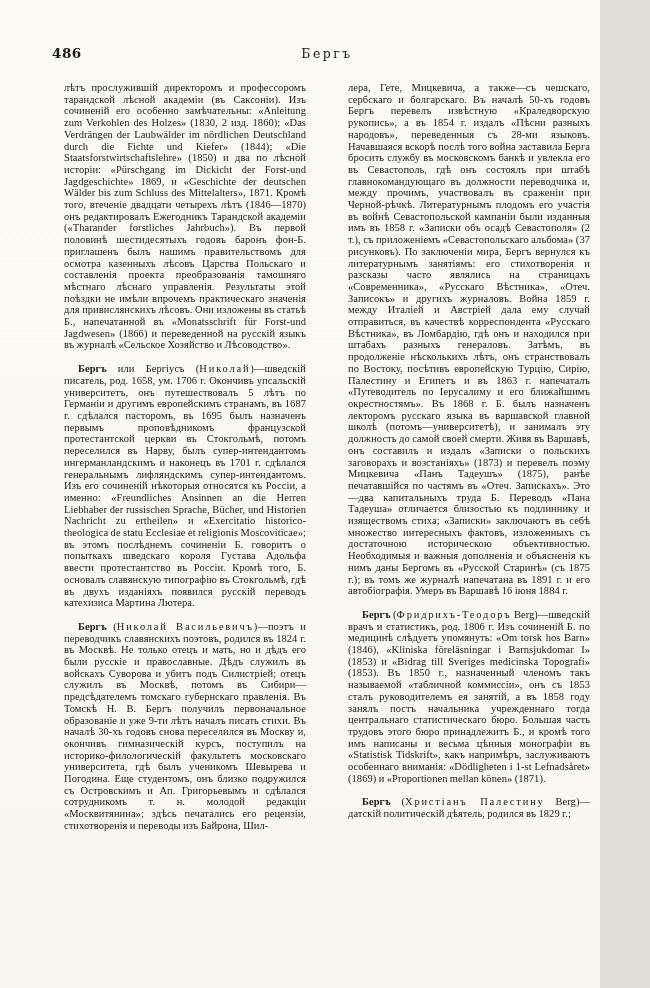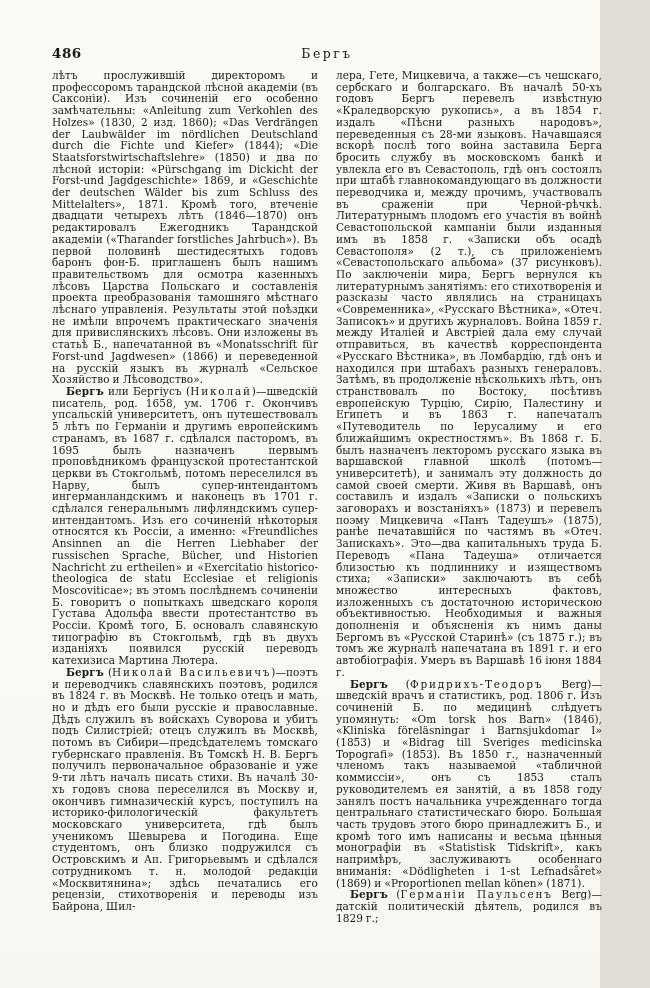--- a/index.html
+++ b/index.html
@@ -24,21 +24,21 @@
   }
   .columns {
     position: absolute; top: 70px; left: 52px; width: 550px; height: 910px;
     display: flex; gap: 18px; overflow: hidden;
   }
   .col {
     width: 266px; height: 100%; overflow: hidden;
     text-align: justify; font-size: 10.5px; line-height: 11.7px;
     letter-spacing: .05px; word-spacing: -0.3px;
   }
-  p.para { margin: 0; padding: 0; }
+  p.para { margin: 12px; padding: 0; font-family: Liberation Serif, serif; }
   p.para.indent { text-indent: 14px; }
   .seg-plain { font-weight: normal; }
   .seg-bold { font-weight: bold; }
   .seg-spaced { letter-spacing: 1.8px; }
 </style>
 </head>
 <body>
 
 <div class="page">
   <div class="running-head">
@@ -47,16 +47,16 @@
   </div>
   <div class="columns">
     <div class="col">
         <p class="para"><span class="seg-plain">лѣтъ прослужившій директоромъ и профессоромъ тарандской лѣсной академіи (въ Саксоніи). Изъ сочиненій его особенно замѣчательны: «Anleitung zum Verkohlen des Holzes» (1830, 2 изд. 1860); «Das Verdrängen der Laubwälder im nördlichen Deutschland durch die Fichte und Kiefer» (1844); «Die Staatsforstwirtschaftslehre» (1850) и два по лѣсной исторіи: «Pürschgang im Dickicht der Forst-und Jagdgeschichte» 1869, и «Geschichte der deutschen Wälder bis zum Schluss des Mittelalters», 1871. Кромѣ того, втеченіе двадцати четырехъ лѣтъ (1846—1870) онъ редактировалъ Ежегодникъ Тарандской академіи («Tharander forstliches Jahrbuch»). Въ первой половинѣ шестидесятыхъ годовъ баронъ фон-Б. приглашенъ былъ нашимъ правительствомъ для осмотра казенныхъ лѣсовъ Царства Польскаго и составленія проекта преобразованія тамошняго мѣстнаго лѣснаго управленія. Результаты этой поѣздки не имѣли впрочемъ практическаго значенія для привислянскихъ лѣсовъ. Они изложены въ статьѣ Б., напечатанной въ «Monatsschrift für Forst-und Jagdwesen» (1866) и переведенной на русскій языкъ въ журналѣ «Сельское Хозяйство и Лѣсоводство».</span></p>
         <p class="para indent"><span class="seg-bold">Бергъ</span><span class="seg-plain"> или Бергіусъ (</span><span class="seg-spaced">Николай</span><span class="seg-plain">)—шведскій писатель, род. 1658, ум. 1706 г. Окончивъ упсальскій университетъ, онъ путешествовалъ 5 лѣтъ по Германіи и другимъ европейскимъ странамъ, въ 1687 г. сдѣлался пасторомъ, въ 1695 былъ назначенъ первымъ проповѣдникомъ французской протестантской церкви въ Стокгольмѣ, потомъ переселился въ Нарву, былъ супер-интендантомъ ингерманландскимъ и наконецъ въ 1701 г. сдѣлался генеральнымъ лифляндскимъ супер-интендантомъ. Изъ его сочиненій нѣкоторыя относятся къ Россіи, а именно: «Freundliches Ansinnen an die Herren Liebhaber der russischen Sprache, Bücher, und Historien Nachricht zu ertheilen» и «Exercitatio historico-theologica de statu Ecclesiae et religionis Moscoviticae»; въ этомъ послѣднемъ сочиненіи Б. говоритъ о попыткахъ шведскаго короля Густава Адольфа ввести протестантство въ Россіи. Кромѣ того, Б. основалъ славянскую типографію въ Стокгольмѣ, гдѣ въ двухъ изданіяхъ появился русскій переводъ катехизиса Мартина Лютера.</span></p>
         <p class="para indent"><span class="seg-bold">Бергъ</span><span class="seg-plain"> (</span><span class="seg-spaced">Николай Васильевичъ</span><span class="seg-plain">)—поэтъ и переводчикъ славянскихъ поэтовъ, родился въ 1824 г. въ Москвѣ. Не только отецъ и мать, но и дѣдъ его были русскіе и православные. Дѣдъ служилъ въ войскахъ Суворова и убитъ подъ Силистріей; отецъ служилъ въ Москвѣ, потомъ въ Сибири—предсѣдателемъ томскаго губернскаго правленія. Въ Томскѣ Н. В. Бергъ получилъ первоначальное образованіе и уже 9-ти лѣтъ началъ писать стихи. Въ началѣ 30-хъ годовъ снова переселился въ Москву и, окончивъ гимназическій курсъ, поступилъ на историко-филологическій факультетъ московскаго университета, гдѣ былъ ученикомъ Шевырева и Погодина. Еще студентомъ, онъ близко подружился съ Островскимъ и Ап. Григорьевымъ и сдѣлался сотрудникомъ т. н. молодой редакціи «Москвитянина»; здѣсь печатались его рецензіи, стихотворенія и переводы изъ Байрона, Шил-</span></p>
       </div>
     <div class="col">
         <p class="para"><span class="seg-plain">лера, Гете, Мицкевича, а также—съ чешскаго, сербскаго и болгарскаго. Въ началѣ 50-хъ годовъ Бергъ перевелъ извѣстную «Краледворскую рукопись», а въ 1854 г. издалъ «Пѣсни разныхъ народовъ», переведенныя съ 28-ми языковъ. Начавшаяся вскорѣ послѣ того война заставила Берга бросить службу въ московскомъ банкѣ и увлекла его въ Севастополь, гдѣ онъ состоялъ при штабѣ главнокомандующаго въ должности переводчика и, между прочимъ, участвовалъ въ сраженіи при Черной-рѣчкѣ. Литературнымъ плодомъ его участія въ войнѣ Севастопольской кампаніи были изданныя имъ въ 1858 г. «Записки объ осадѣ Севастополя» (2 т.), съ приложеніемъ «Севастопольскаго альбома» (37 рисунковъ). По заключеніи мира, Бергъ вернулся къ литературнымъ занятіямъ: его стихотворенія и разсказы часто являлись на страницахъ «Современника», «Русскаго Вѣстника», «Отеч. Записокъ» и другихъ журналовъ. Война 1859 г. между Италіей и Австріей дала ему случай отправиться, въ качествѣ корреспондента «Русскаго Вѣстника», въ Ломбардію, гдѣ онъ и находился при штабахъ разныхъ генераловъ. Затѣмъ, въ продолженіе нѣсколькихъ лѣтъ, онъ странствовалъ по Востоку, посѣтивъ европейскую Турцію, Сирію, Палестину и Египетъ и въ 1863 г. напечаталъ «Путеводитель по Іерусалиму и его ближайшимъ окрестностямъ». Въ 1868 г. Б. былъ назначенъ лекторомъ русскаго языка въ варшавской главной школѣ (потомъ—университетѣ), и занималъ эту должность до самой своей смерти. Живя въ Варшавѣ, онъ составилъ и издалъ «Записки о польскихъ заговорахъ и возстаніяхъ» (1873) и перевелъ поэму Мицкевича «Панъ Тадеушъ» (1875), ранѣе печатавшійся по частямъ въ «Отеч. Запискахъ». Это—два капитальныхъ труда Б. Переводъ «Пана Тадеуша» отличается близостью къ подлиннику и изяществомъ стиха; «Записки» заключаютъ въ себѣ множество интересныхъ фактовъ, изложенныхъ съ достаточною историческою объективностью. Необходимыя и важныя дополненія и объясненія къ нимъ даны Бергомъ въ «Русской Старинѣ» (съ 1875 г.); въ томъ же журналѣ напечатана въ 1891 г. и его автобіографія. Умеръ въ Варшавѣ 16 іюня 1884 г.</span></p>
         <p class="para indent"><span class="seg-bold">Бергъ</span><span class="seg-plain"> (</span><span class="seg-spaced">Фридрихъ-Теодоръ</span><span class="seg-plain"> Berg)—шведскій врачъ и статистикъ, род. 1806 г. Изъ сочиненій Б. по медицинѣ слѣдуетъ упомянуть: «Om torsk hos Barn» (1846), «Kliniska föreläsningar i Barnsjukdomar I» (1853) и «Bidrag till Sveriges medicinska Topografi» (1853). Въ 1850 г., назначенный членомъ такъ называемой «табличной коммиссіи», онъ съ 1853 сталъ руководителемъ ея занятій, а въ 1858 году занялъ постъ начальника учрежденнаго тогда центральнаго статистическаго бюро. Большая часть трудовъ этого бюро принадлежитъ Б., и кромѣ того имъ написаны и весьма цѣнныя монографіи въ «Statistisk Tidskrift», какъ напримѣръ, заслуживаютъ особеннаго вниманія: «Dödligheten i 1-st Lefnadsåret» (1869) и «Proportionen mellan könen» (1871).</span></p>
-        <p class="para indent"><span class="seg-bold">Бергъ</span><span class="seg-plain"> (</span><span class="seg-spaced">Германіи Паульсенъ</span><span class="seg-plain"> Berg)—датскій политическій дѣятель, родился въ 1829 г.;</span></p>
+        <p class="para indent"><span class="seg-bold">Бергъ</span><span class="seg-plain"> (</span><span class="seg-spaced">Христіанъ Палестину</span><span class="seg-plain"> Berg)—датскій политическій дѣятель, родился въ 1829 г.;</span></p>
       </div>
   </div>
 </div>
 
 </body></html>

